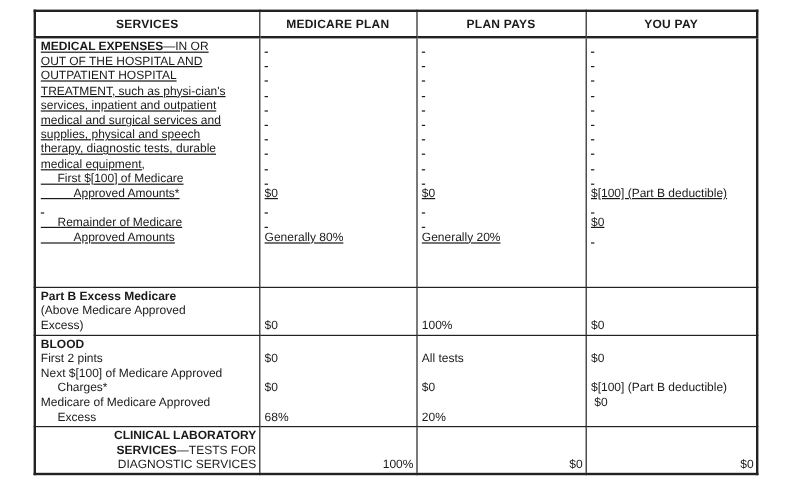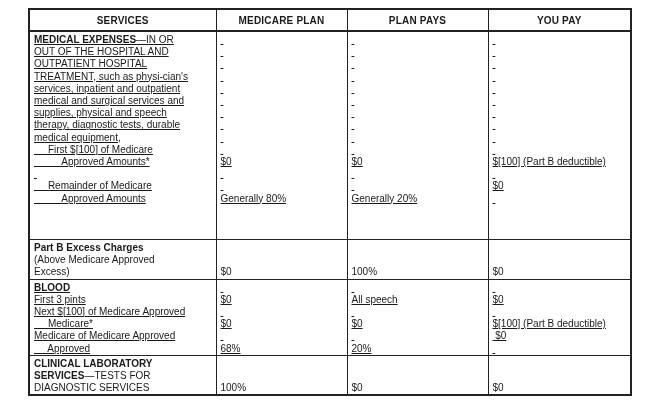--- a/index.html
+++ b/index.html
@@ -43,22 +43,22 @@
     letter-spacing: 0.2px;
   }
   td {
     font-size: 10px;
     line-height: 12.2px;
     padding: 2px 2px 0 4px;
     white-space: pre;
   }
   tbody tr:nth-child(1) td { height: 208px; text-decoration: underline; }
   tbody tr:nth-child(2) td { height: 40px; }
-  tbody tr:nth-child(3) td { height: 75px; text-decoration: underline; }
-  tbody tr:nth-child(4) td { height: 39px; }
+  tbody tr:nth-child(3) td { height: 75px; }
+  tbody tr:nth-child(4) td { height: 39px; text-align: right; }
   .line { min-height: 12.2px; }
   .line b { font-weight: bold; }
 </style>
 </head>
 <body>
 
 <div class="page">
   <table class="benefits">
     <colgroup>
       <col class="c0">
@@ -75,29 +75,29 @@
         </tr>
     </thead>
     <tbody id="table-body">
         <tr>
           <td><div class="line"><b>MEDICAL EXPENSES</b>—IN OR</div><div class="line">OUT OF THE HOSPITAL AND</div><div class="line">OUTPATIENT HOSPITAL</div><div class="line">TREATMENT, such as physi-cian's</div><div class="line">services, inpatient and outpatient</div><div class="line">medical and surgical services and</div><div class="line">supplies, physical and speech</div><div class="line">therapy, diagnostic tests, durable</div><div class="line">medical equipment,</div><div class="line">     First $[100] of Medicare</div><div class="line">          Approved Amounts*</div><div class="line">&nbsp;</div><div class="line">     Remainder of Medicare</div><div class="line">          Approved Amounts</div></td>
           <td><div class="line">&nbsp;</div><div class="line">&nbsp;</div><div class="line">&nbsp;</div><div class="line">&nbsp;</div><div class="line">&nbsp;</div><div class="line">&nbsp;</div><div class="line">&nbsp;</div><div class="line">&nbsp;</div><div class="line">&nbsp;</div><div class="line">&nbsp;</div><div class="line">$0</div><div class="line">&nbsp;</div><div class="line">&nbsp;</div><div class="line">Generally 80%</div></td>
           <td><div class="line">&nbsp;</div><div class="line">&nbsp;</div><div class="line">&nbsp;</div><div class="line">&nbsp;</div><div class="line">&nbsp;</div><div class="line">&nbsp;</div><div class="line">&nbsp;</div><div class="line">&nbsp;</div><div class="line">&nbsp;</div><div class="line">&nbsp;</div><div class="line">$0</div><div class="line">&nbsp;</div><div class="line">&nbsp;</div><div class="line">Generally 20%</div></td>
           <td><div class="line">&nbsp;</div><div class="line">&nbsp;</div><div class="line">&nbsp;</div><div class="line">&nbsp;</div><div class="line">&nbsp;</div><div class="line">&nbsp;</div><div class="line">&nbsp;</div><div class="line">&nbsp;</div><div class="line">&nbsp;</div><div class="line">&nbsp;</div><div class="line">$[100] (Part B deductible)</div><div class="line">&nbsp;</div><div class="line">$0</div><div class="line">&nbsp;</div></td>
         </tr>
         <tr>
-          <td><div class="line"><b>Part B Excess Charges</b></div><div class="line">(Above Medicare Approved</div><div class="line">Excess)</div></td>
+          <td><div class="line"><b>Part B Excess Medicare</b></div><div class="line">(Above Medicare Approved</div><div class="line">Excess)</div></td>
           <td><div class="line">&nbsp;</div><div class="line">&nbsp;</div><div class="line">$0</div></td>
           <td><div class="line">&nbsp;</div><div class="line">&nbsp;</div><div class="line">100%</div></td>
           <td><div class="line">&nbsp;</div><div class="line">&nbsp;</div><div class="line">$0</div></td>
         </tr>
         <tr>
-          <td><div class="line"><b>BLOOD</b></div><div class="line">First 3 pints</div><div class="line">Next $[100] of Medicare Approved</div><div class="line">     Medicare*</div><div class="line">Medicare of Medicare Approved</div><div class="line">     Approved</div></td>
+          <td><div class="line"><b>BLOOD</b></div><div class="line">First 2 pints</div><div class="line">Next $[100] of Medicare Approved</div><div class="line">     Charges*</div><div class="line">Medicare of Medicare Approved</div><div class="line">     Excess</div></td>
           <td><div class="line">&nbsp;</div><div class="line">$0</div><div class="line">&nbsp;</div><div class="line">$0</div><div class="line">&nbsp;</div><div class="line">68%</div></td>
-          <td><div class="line">&nbsp;</div><div class="line">All speech</div><div class="line">&nbsp;</div><div class="line">$0</div><div class="line">&nbsp;</div><div class="line">20%</div></td>
+          <td><div class="line">&nbsp;</div><div class="line">All tests</div><div class="line">&nbsp;</div><div class="line">$0</div><div class="line">&nbsp;</div><div class="line">20%</div></td>
           <td><div class="line">&nbsp;</div><div class="line">$0</div><div class="line">&nbsp;</div><div class="line">$[100] (Part B deductible)</div><div class="line"> $0</div><div class="line">&nbsp;</div></td>
         </tr>
         <tr>
           <td><div class="line"><b>CLINICAL LABORATORY</b></div><div class="line"><b>SERVICES</b>—TESTS FOR</div><div class="line">DIAGNOSTIC SERVICES</div></td>
           <td><div class="line">&nbsp;</div><div class="line">&nbsp;</div><div class="line">100%</div></td>
           <td><div class="line">&nbsp;</div><div class="line">&nbsp;</div><div class="line">$0</div></td>
           <td><div class="line">&nbsp;</div><div class="line">&nbsp;</div><div class="line">$0</div></td>
         </tr>
       </tbody>
   </table>

